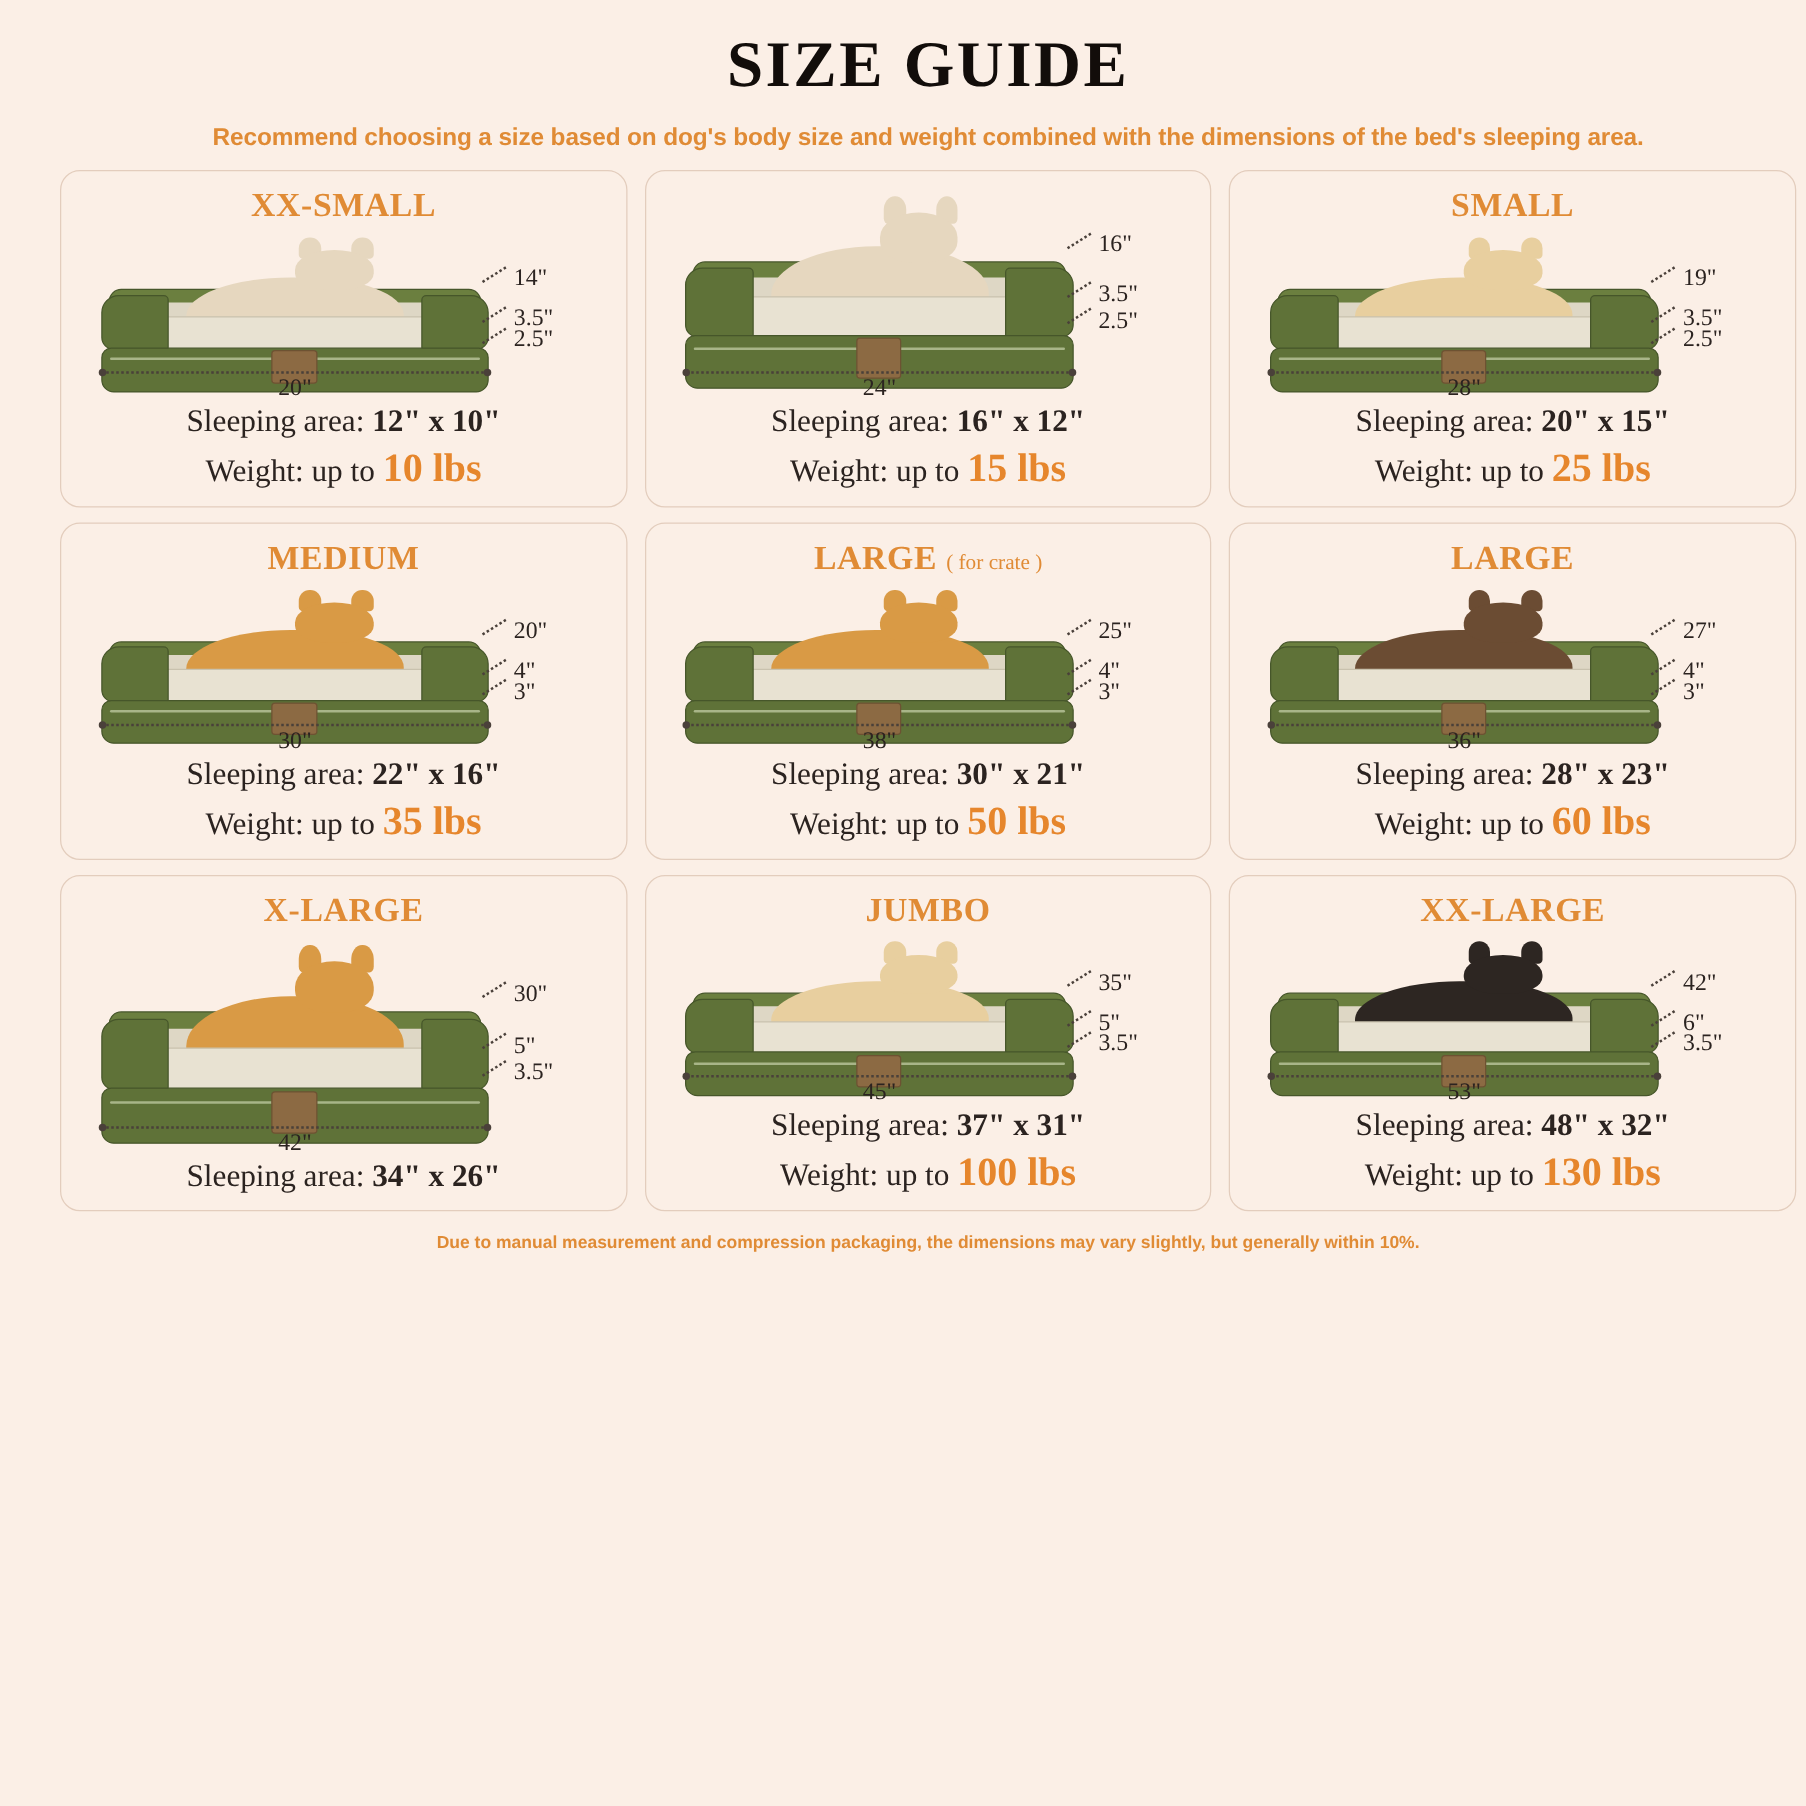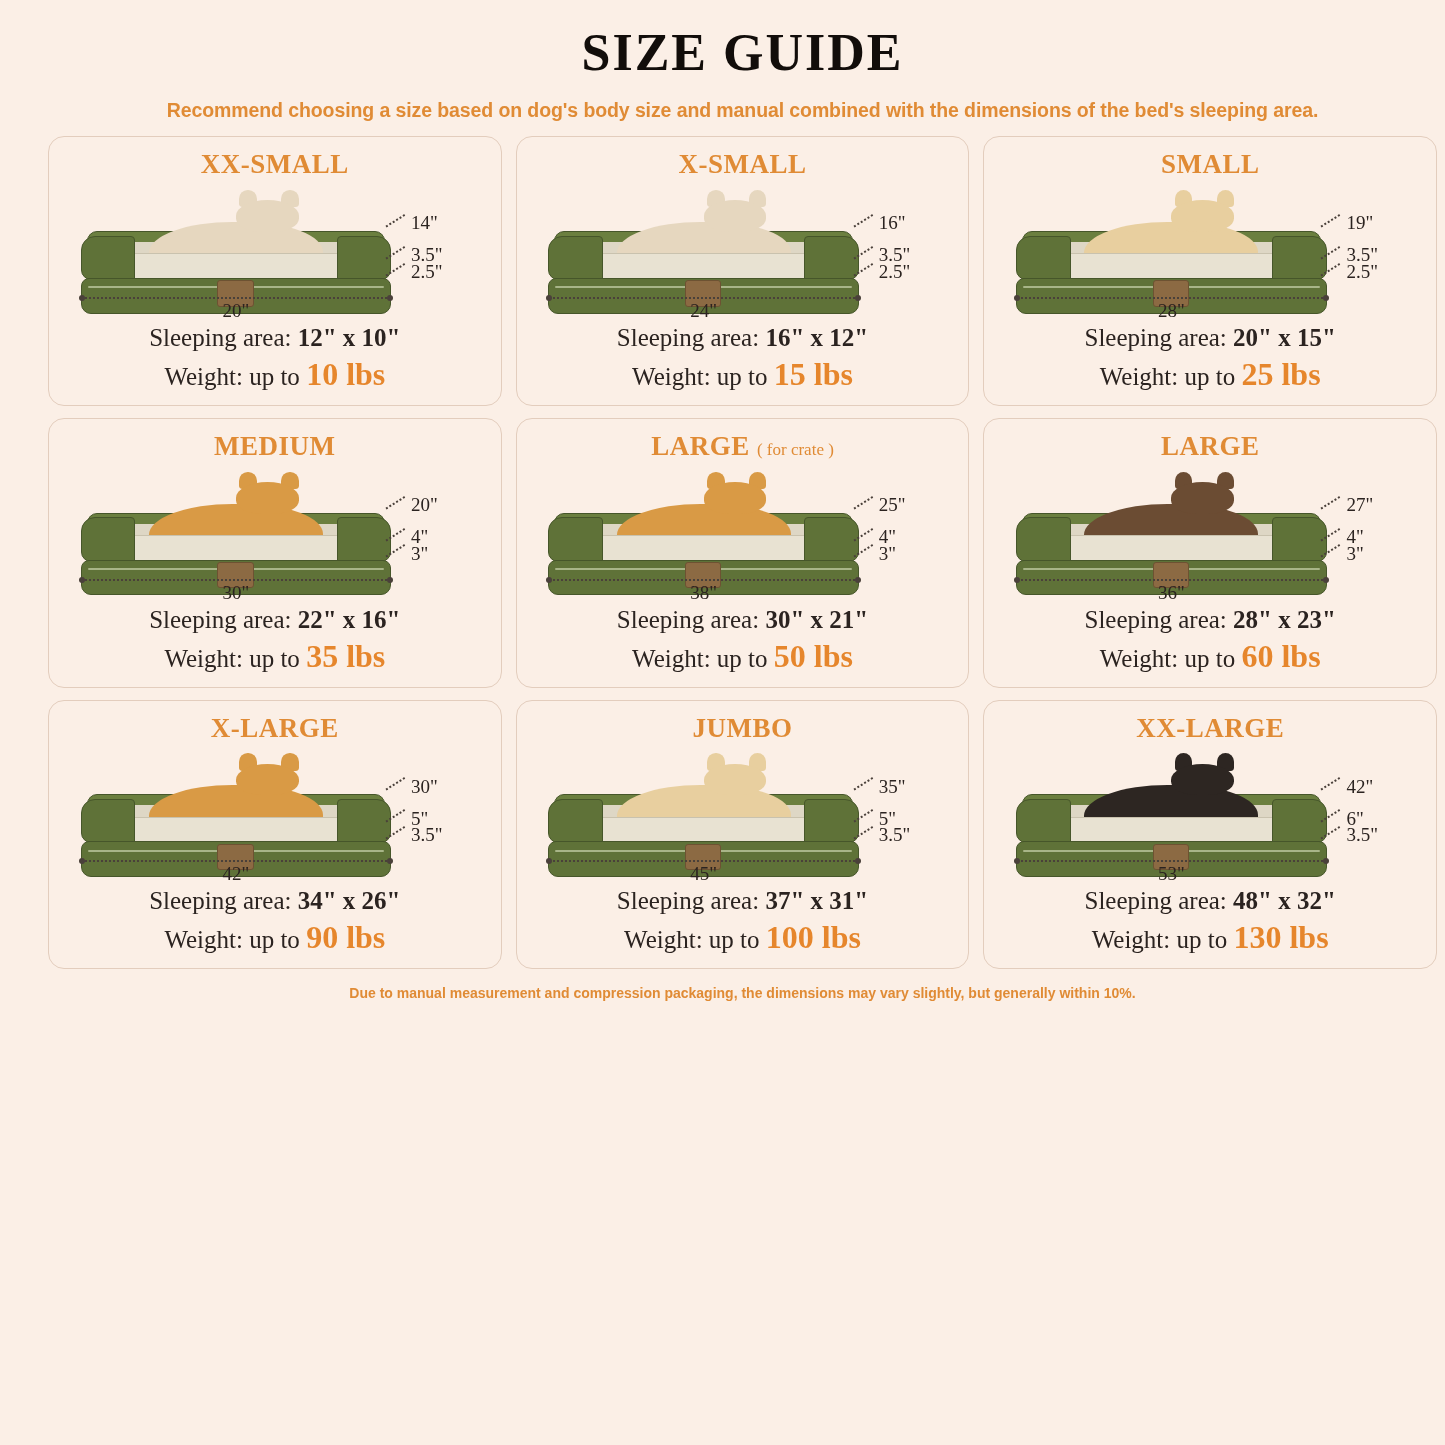--- a/index.html
+++ b/index.html
@@ -275,21 +275,21 @@
   }
   .width-dim .bar:before { left: -2px; }
   .width-dim .bar:after { right: -2px; }
 </style>
 </head>
 <body>
 
 <div class="page">
 
   <h1 class="title">SIZE GUIDE</h1>
-  <p class="subtitle">Recommend choosing a size based on dog's body size and manual combined with the dimensions of the bed's sleeping area.</p>
+  <p class="subtitle">Recommend choosing a size based on dog's body size and weight combined with the dimensions of the bed's sleeping area.</p>
 
   <div class="grid" id="grid">
       <div class="card">
     <div class="card-title">
       <span>XX-SMALL</span>
       <span class="note"></span>
     </div>
     <div class="illus">
       <div class="bed">
         <div class="backrest"></div>
@@ -321,24 +321,20 @@
         <span class="val">12" x 10"</span>
       </div>
       <div class="spec-line">
         <span>Weight:</span>
         <span>up to</span>
         <span class="lbs">10 lbs</span>
       </div>
     </div>
   </div>
       <div class="card">
-    <div class="card-title">
-      <span>X-SMALL</span>
-      <span class="note"></span>
-    </div>
     <div class="illus">
       <div class="bed">
         <div class="backrest"></div>
         <div class="backrest-inner"></div>
         <div class="dog light">
           <div class="ear-l"></div>
           <div class="ear-r"></div>
           <div class="head"></div>
         </div>
         <div class="mattress"></div>
@@ -564,25 +560,20 @@
       </div>
       <div class="width-dim">
         <span class="bar"></span>
         <span>42"</span>
       </div>
     </div>
     <div class="specs">
       <div class="spec-line">
         <span>Sleeping area:</span>
         <span class="val">34" x 26"</span>
-      </div>
-      <div class="spec-line">
-        <span>Weight:</span>
-        <span>up to</span>
-        <span class="lbs">90 lbs</span>
       </div>
     </div>
   </div>
       <div class="card">
     <div class="card-title">
       <span>JUMBO</span>
       <span class="note"></span>
     </div>
     <div class="illus">
       <div class="bed">

